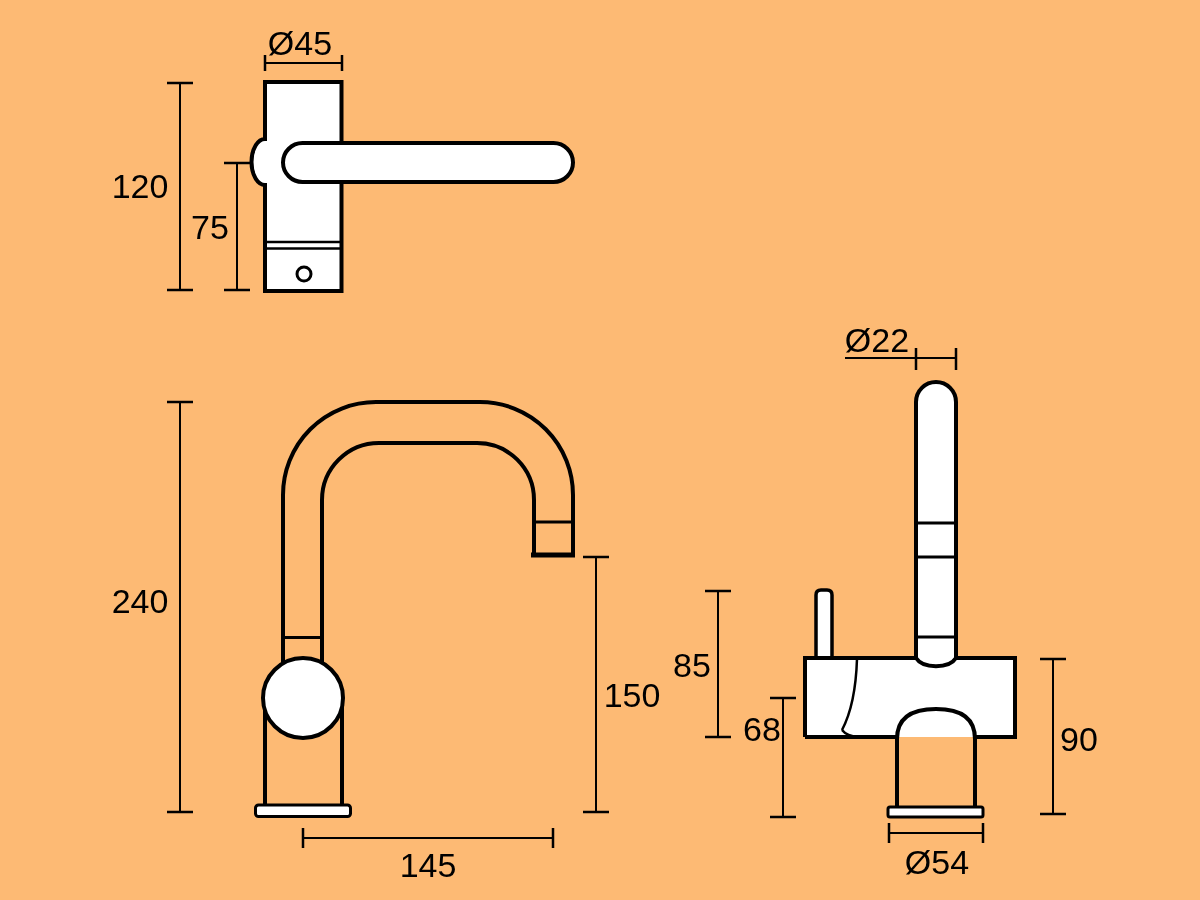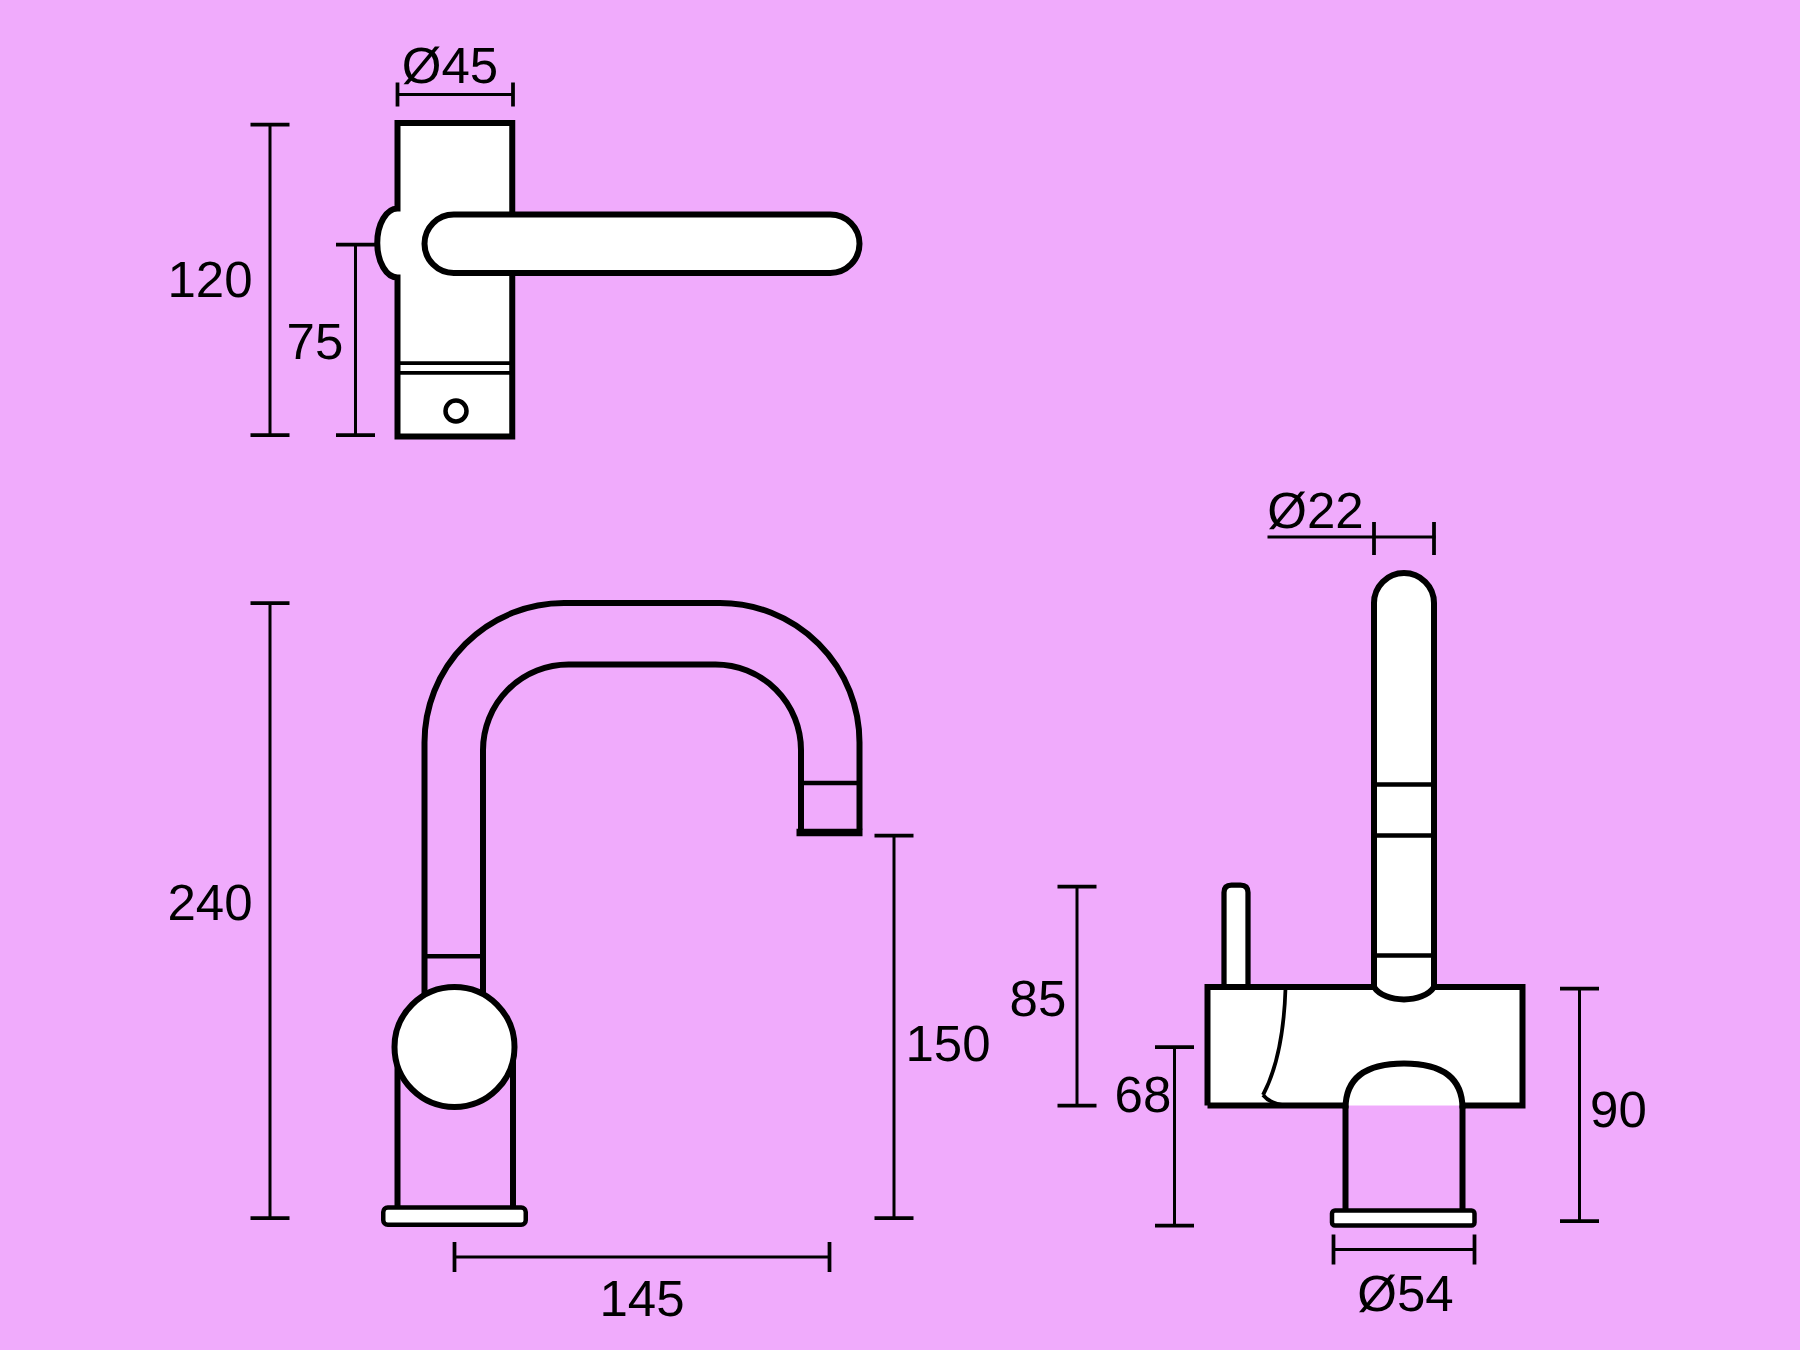--- a/index.html
+++ b/index.html
@@ -7,21 +7,21 @@
     padding: 0;
     background: #ffffff;
     width: 1200px;
     height: 900px;
     overflow: hidden;
   }
   .canvas {
     position: relative;
     width: 1200px;
     height: 900px;
-    background: #f0abfc;
+    background: #fdba74;
   }
   svg { display: block; }
   .outline {
     fill: #ffffff;
     stroke: #000000;
     stroke-width: 4;
     stroke-linejoin: miter;
   }
   .outline-thin {
     fill: none;

